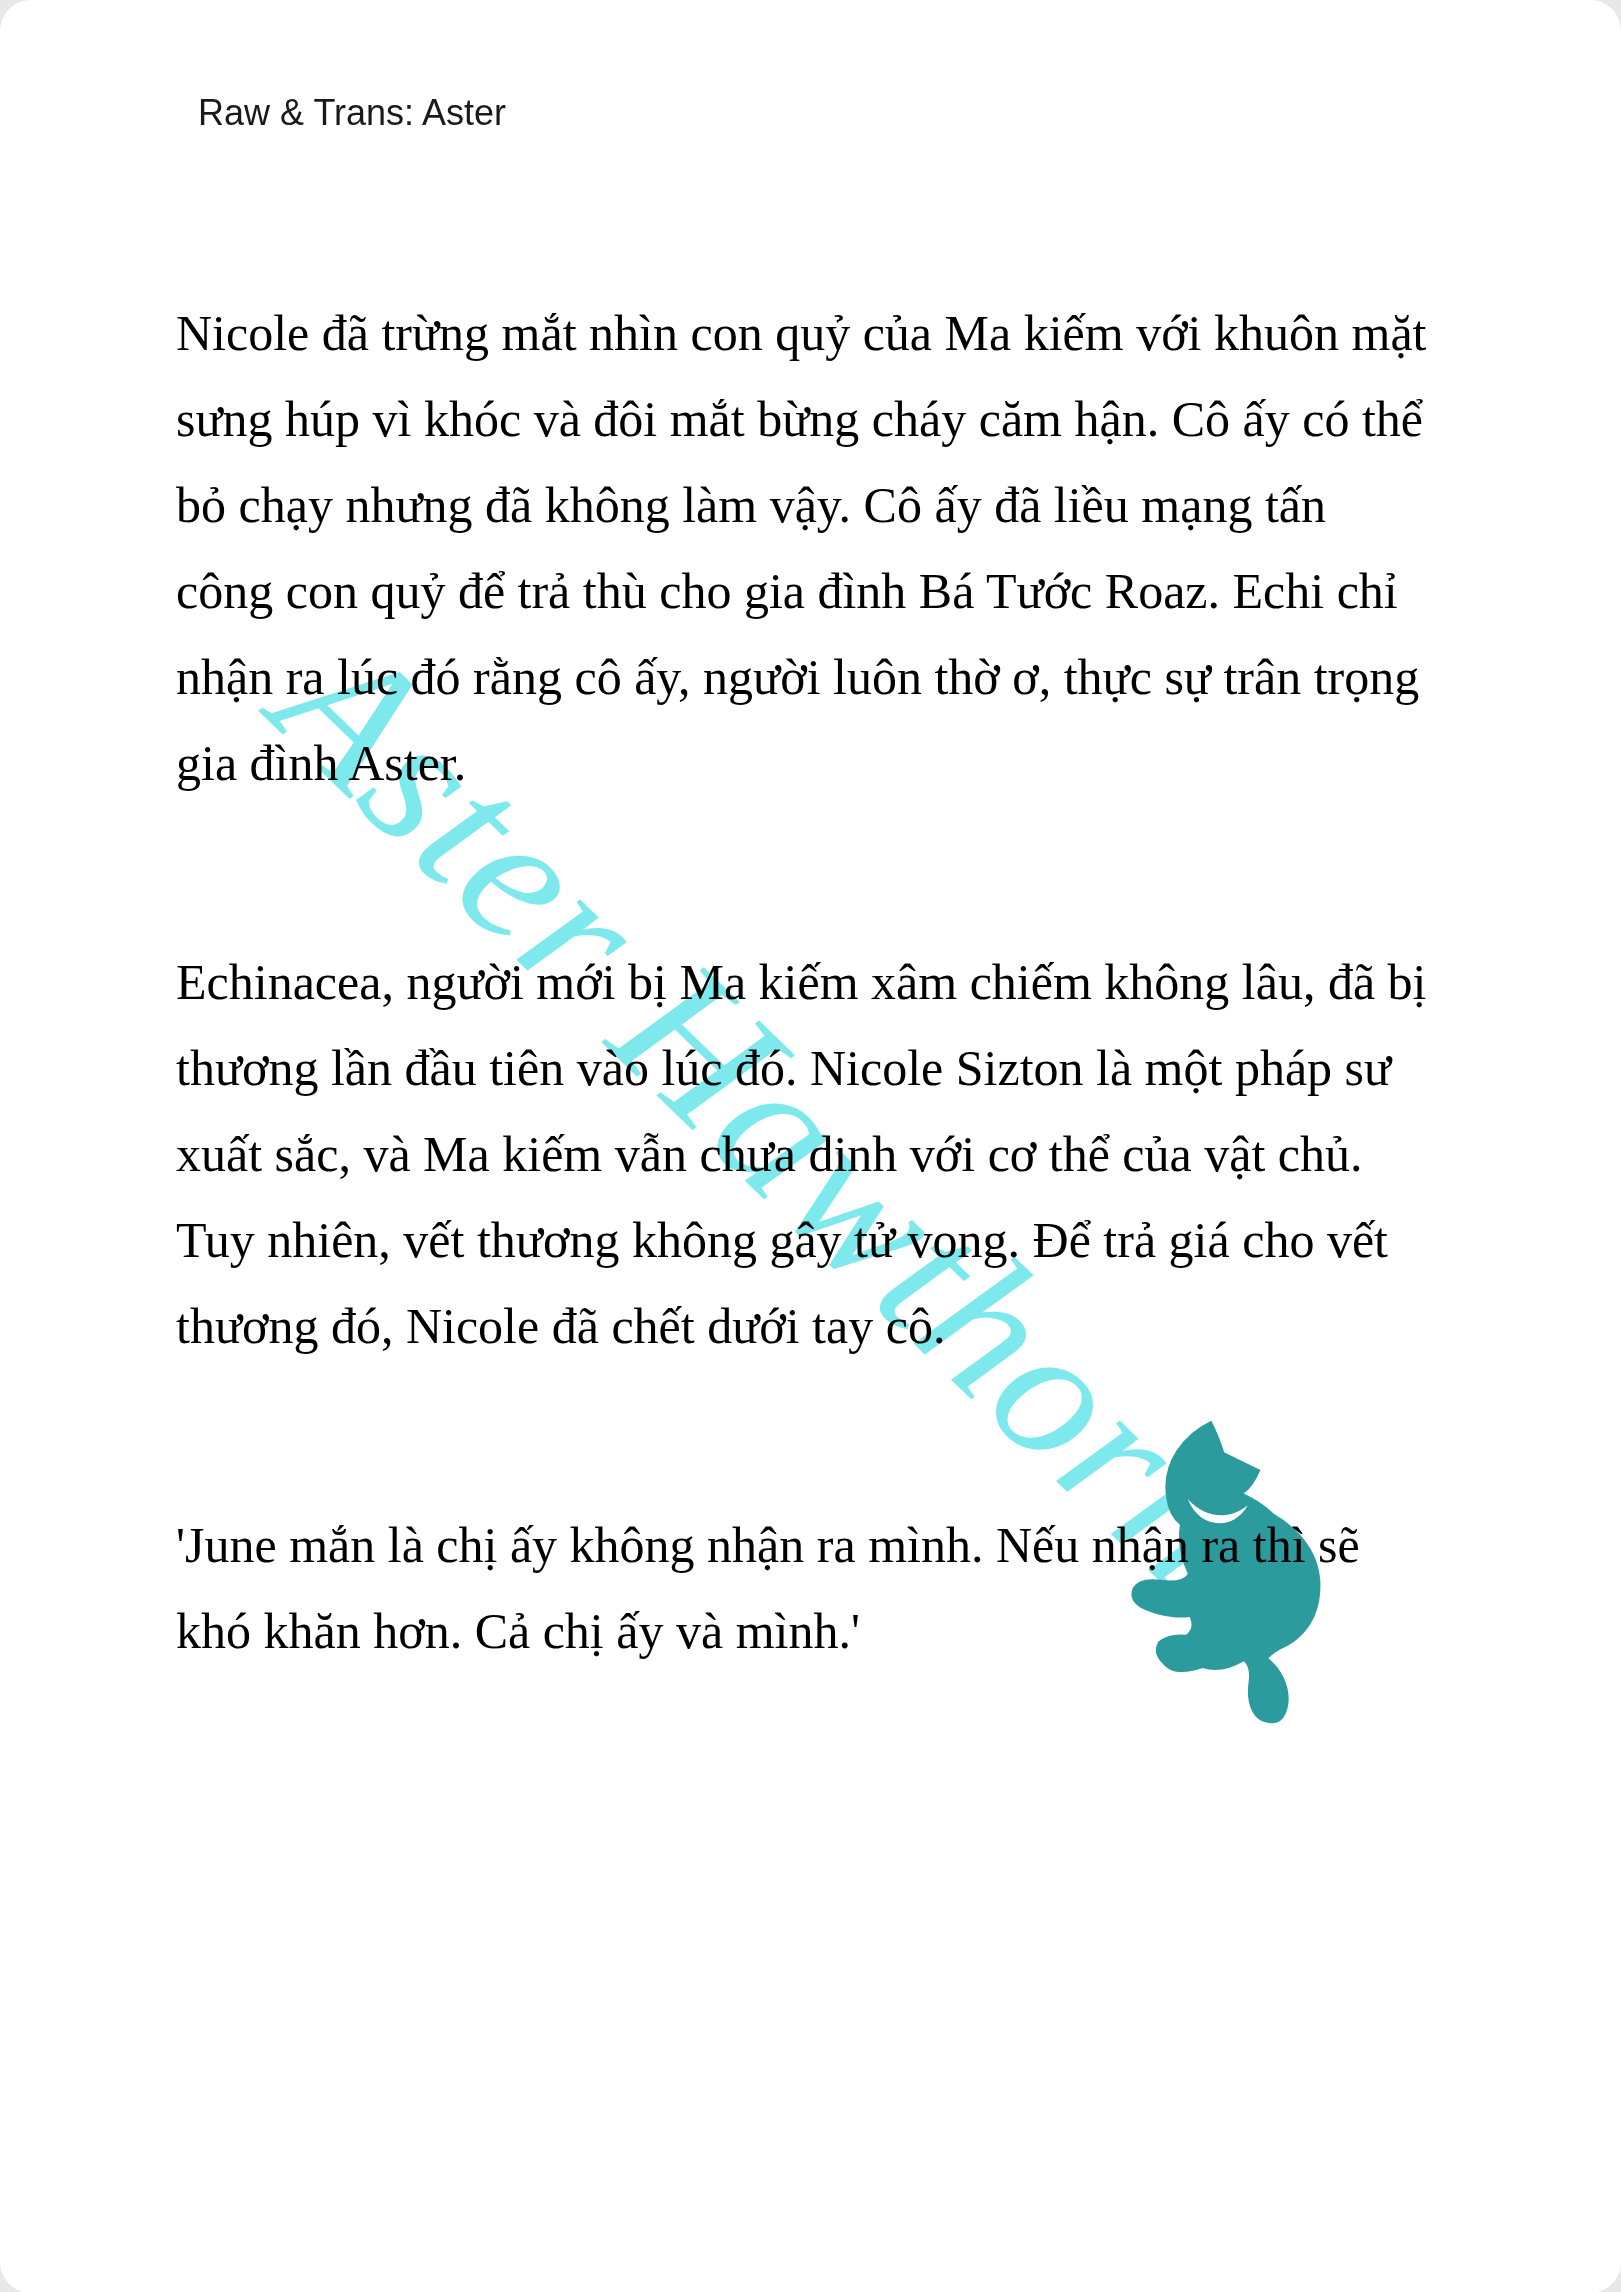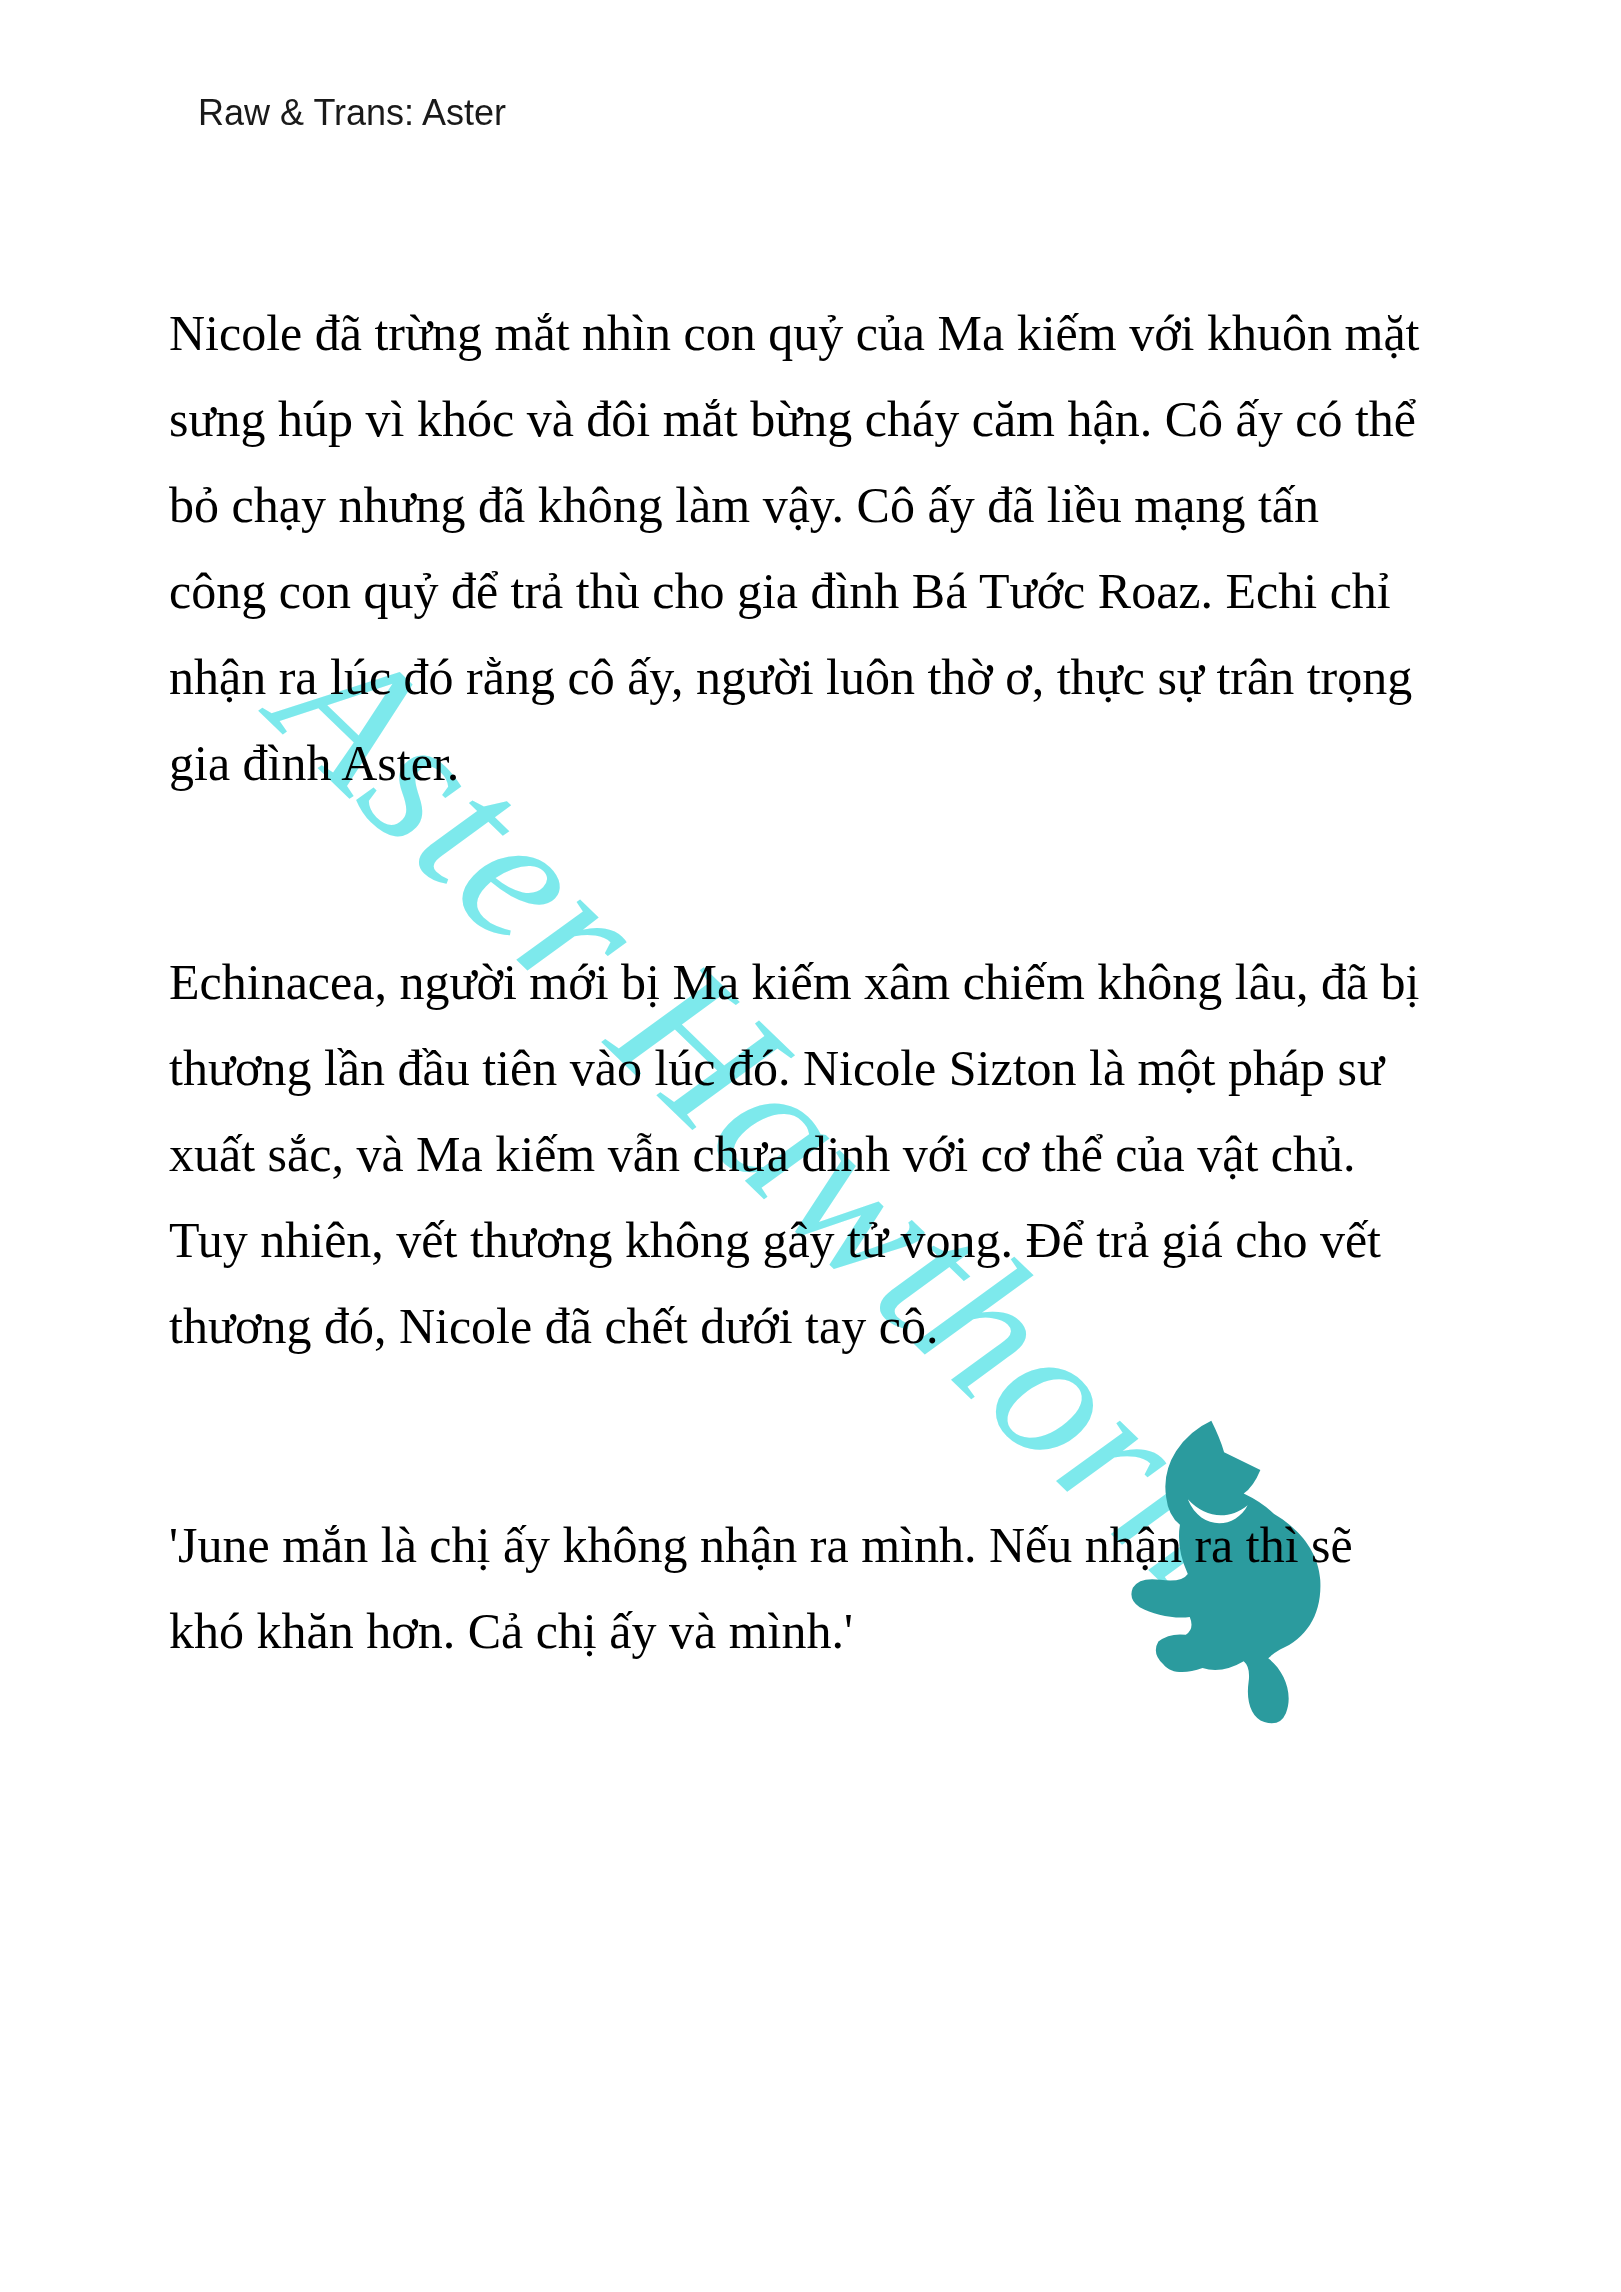--- a/index.html
+++ b/index.html
@@ -3,20 +3,21 @@
 <meta charset="utf-8">
 <style>
   html, body { margin: 0; padding: 0; background: #e8e8e8; }
   .page {
     position: relative;
     width: 1621px;
     height: 2293px;
     background: #ffffff;
     overflow: hidden;
     margin: 0 auto;
+    border-radius: 31px;
   }
   .credit {
     position: absolute;
     left: 198px;
     top: 92px;
     font-family: "Liberation Sans", sans-serif;
     font-size: 36px;
     color: #1a1a1a;
     white-space: nowrap;
     z-index: 3;
@@ -49,20 +50,21 @@
     top: 290px;
     z-index: 3;
     font-family: "Liberation Serif", serif;
     font-size: 50px;
     color: #000000;
   }
   .paragraph + .paragraph { margin-top: 133px; }
   .line {
     line-height: 86px;
     white-space: nowrap;
+    margin-left: 7px;
   }
 </style>
 </head>
 <body>
 
 <div class="page">
 
   <div class="credit">Raw &amp; Trans: Aster</div>
 
   <div class="watermark" style="color: rgb(125, 233, 236);">Aster Hawthorn</div>

